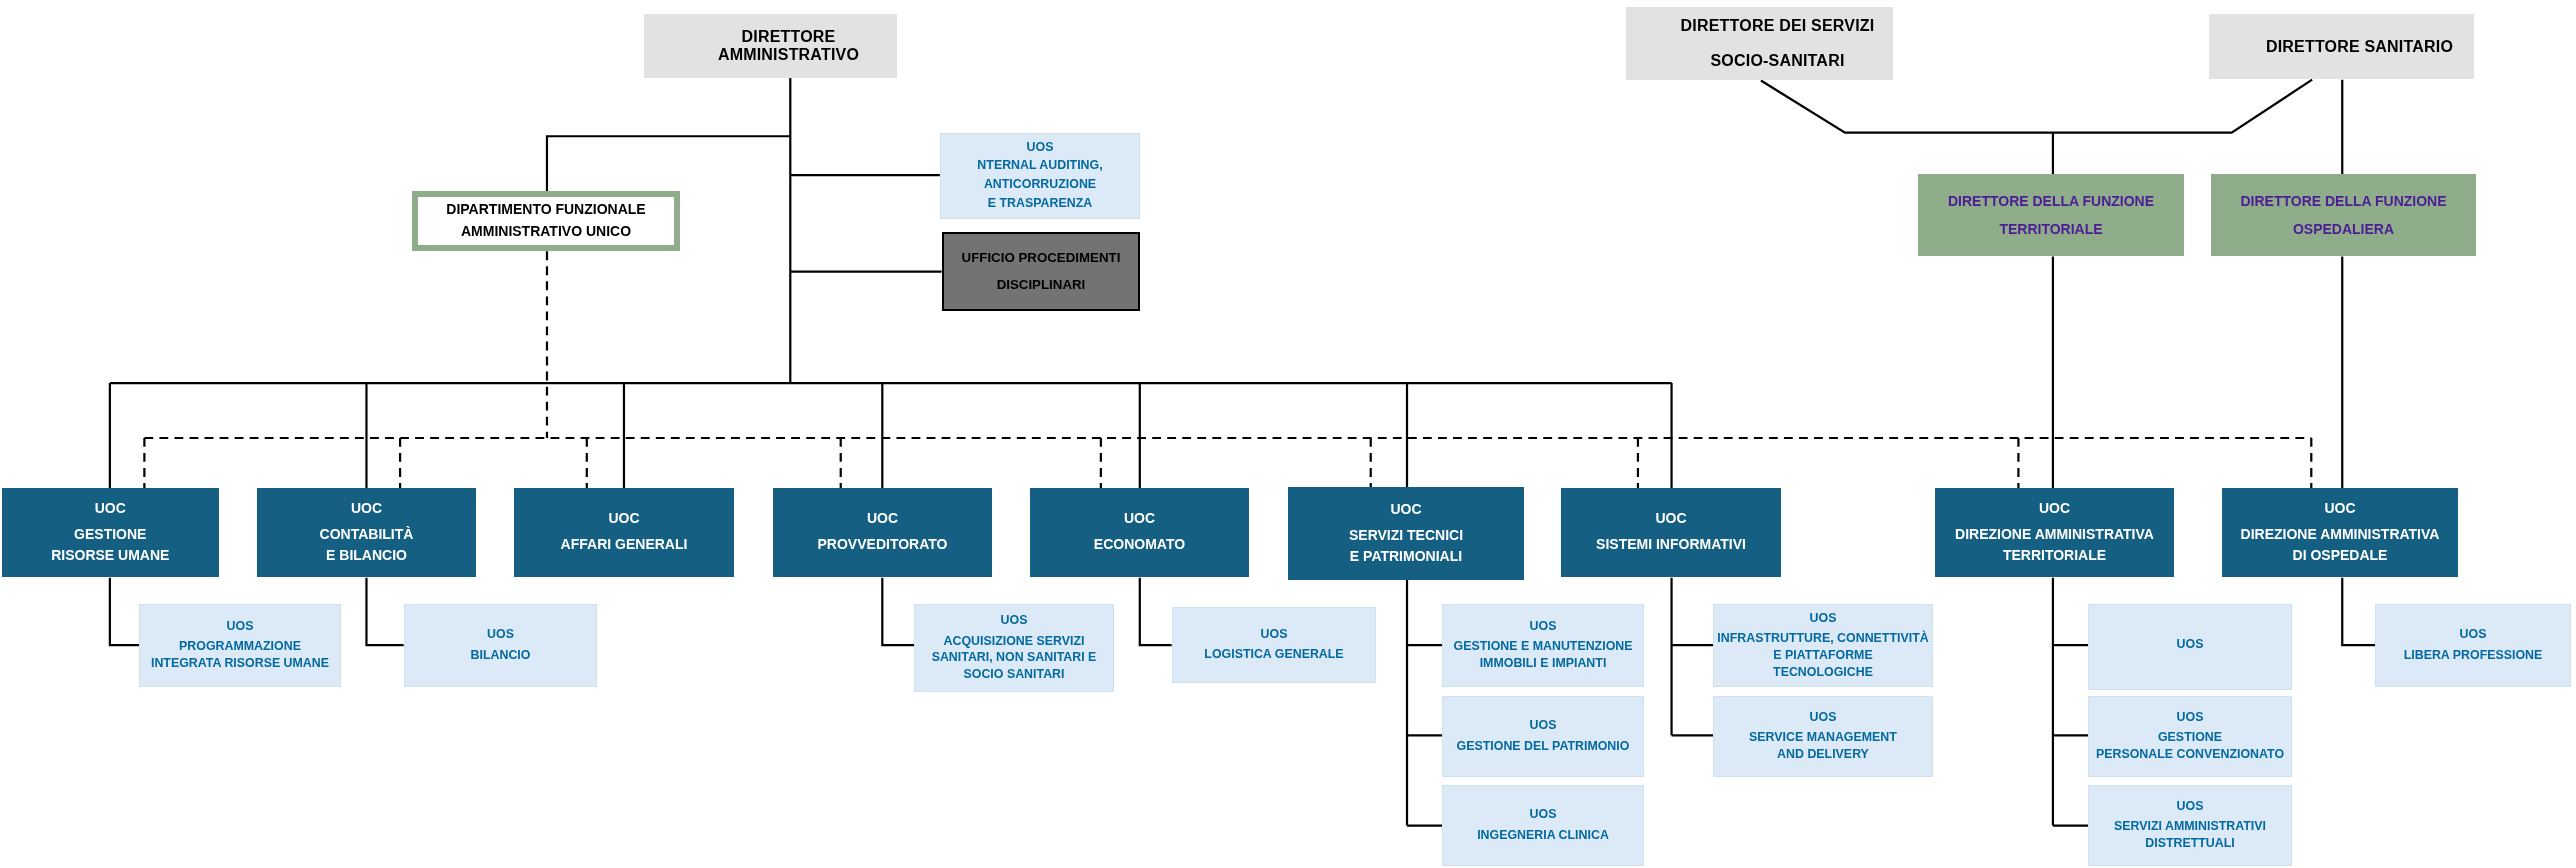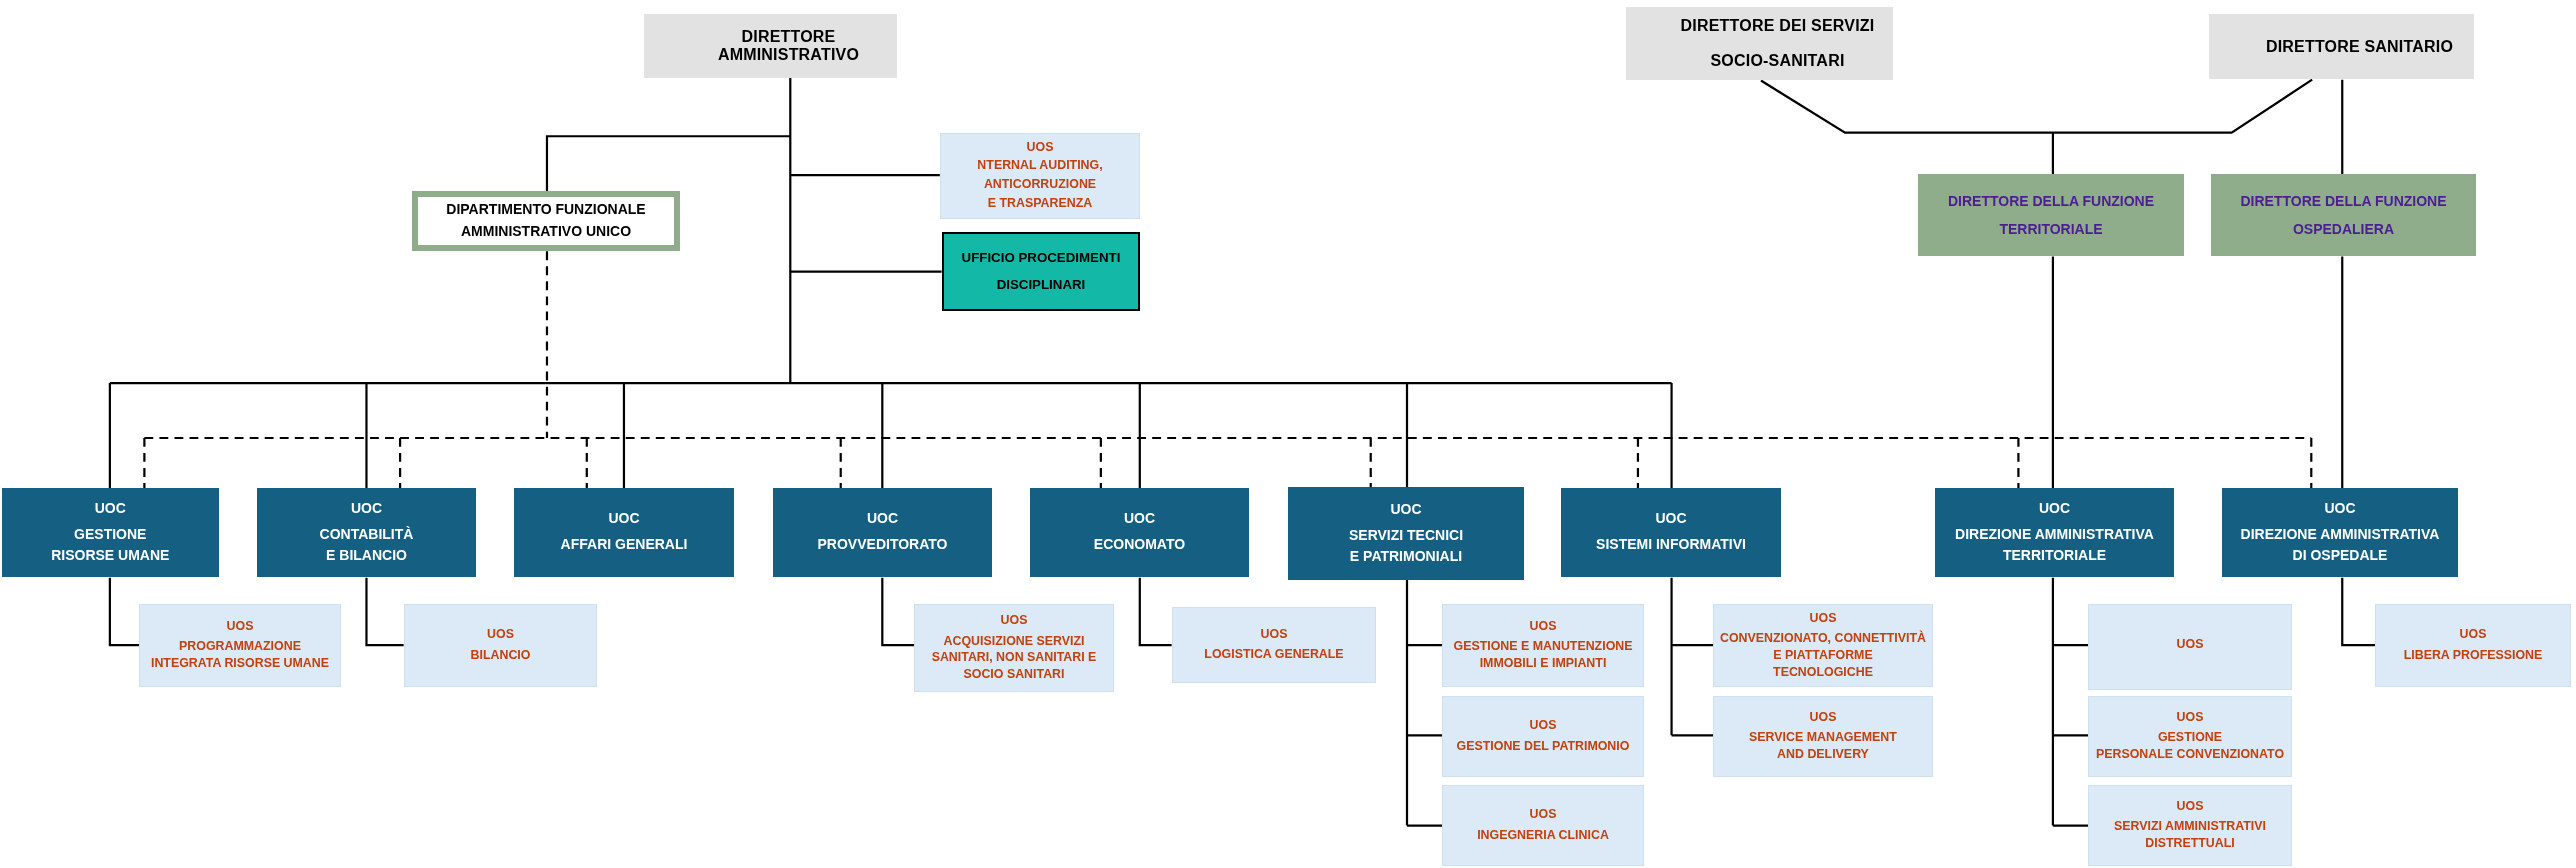--- a/index.html
+++ b/index.html
@@ -36,33 +36,33 @@
   .gray.two-line { line-height: 2.15; }
   .green-fill { background: #8FAD8B; color: #4c1d95; font-size: 14px; line-height: 2.0; }
   .green-border {
     background: #ffffff;
     border: 6.2px solid #8FAD8B;
     color: #000;
     font-size: 14px;
     line-height: 1.55;
   }
   .white-border {
-    background: #14b8a6;
+    background: #737373;
     border: 2.2px solid #000;
     color: #000;
     font-size: 13.3px;
     line-height: 2.0;
   }
   .uoc { background: #156082; color: #ffffff; font-size: 14px; }
   .uoc .t { margin-bottom: 8px; }
   .uoc .n { line-height: 1.45; white-space: pre-line; }
   .uos {
     background: #DCE9F6;
     border: 0.9px solid #cfe0f0;
-    color: #c2410c;
+    color: #0369a1;
     font-size: 12.4px;
   }
   .uos .t { margin-bottom: 5.3px; }
   .uos .n { line-height: 1.35; white-space: pre-line; }
   .audit { font-size: 12.4px; }
   .audit .t { margin-bottom: 2.7px; }
   .audit .n { line-height: 1.5; }
 </style>
 </head>
 <body>
@@ -198,21 +198,21 @@
     <span class="t">UOS</span>
     <span class="n">LOGISTICA GENERALE</span>
   </div>
   <div class="box uos" style="left:1442px; top:604px; width:202px; height:83px;">
     <span class="t">UOS</span>
     <span class="n">GESTIONE E MANUTENZIONE
 IMMOBILI E IMPIANTI</span>
   </div>
   <div class="box uos" style="left:1713px; top:604px; width:220px; height:83px;">
     <span class="t">UOS</span>
-    <span class="n">CONVENZIONATO, CONNETTIVITÀ
+    <span class="n">INFRASTRUTTURE, CONNETTIVITÀ
 E PIATTAFORME
 TECNOLOGICHE</span>
   </div>
   <div class="box uos" style="left:2088px; top:604px; width:204px; height:86px;">
     <span class="t">UOS</span>
   </div>
   <div class="box uos" style="left:2375px; top:604px; width:196px; height:83px;">
     <span class="t">UOS</span>
     <span class="n">LIBERA PROFESSIONE</span>
   </div>

